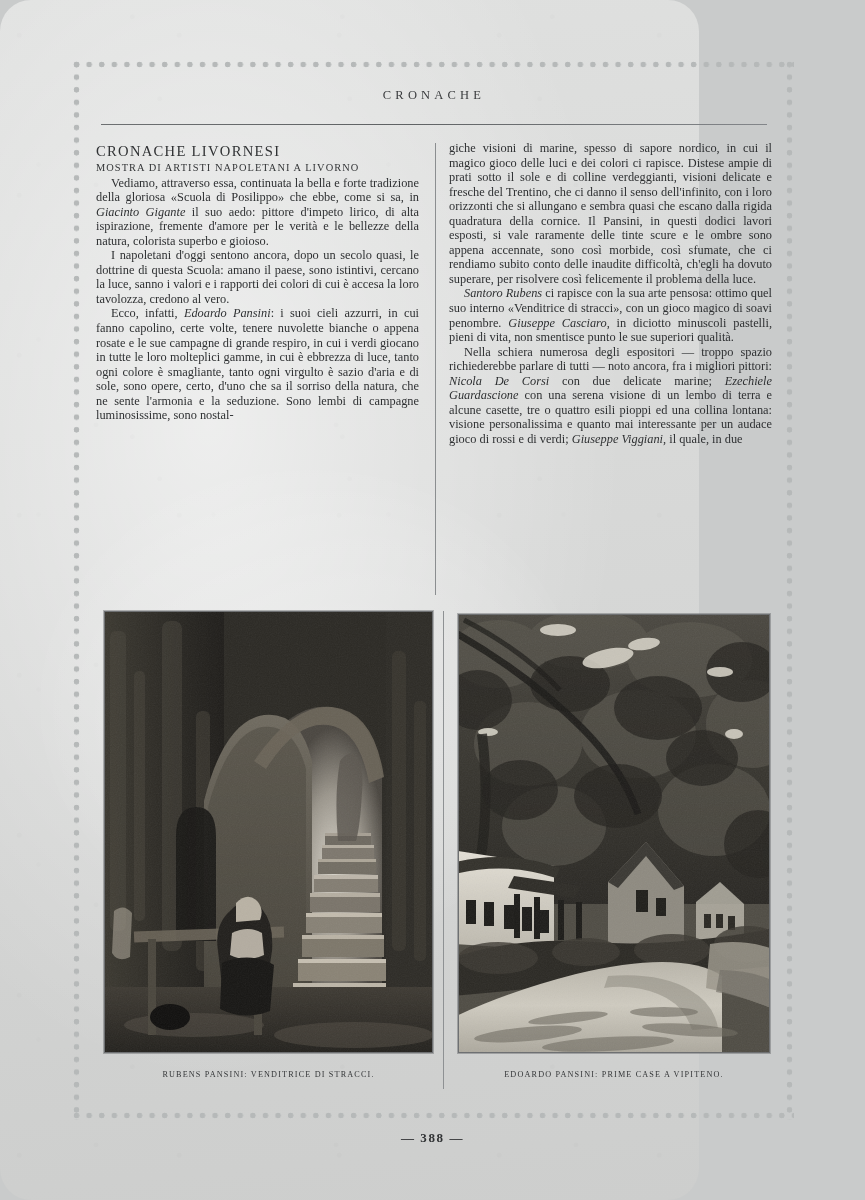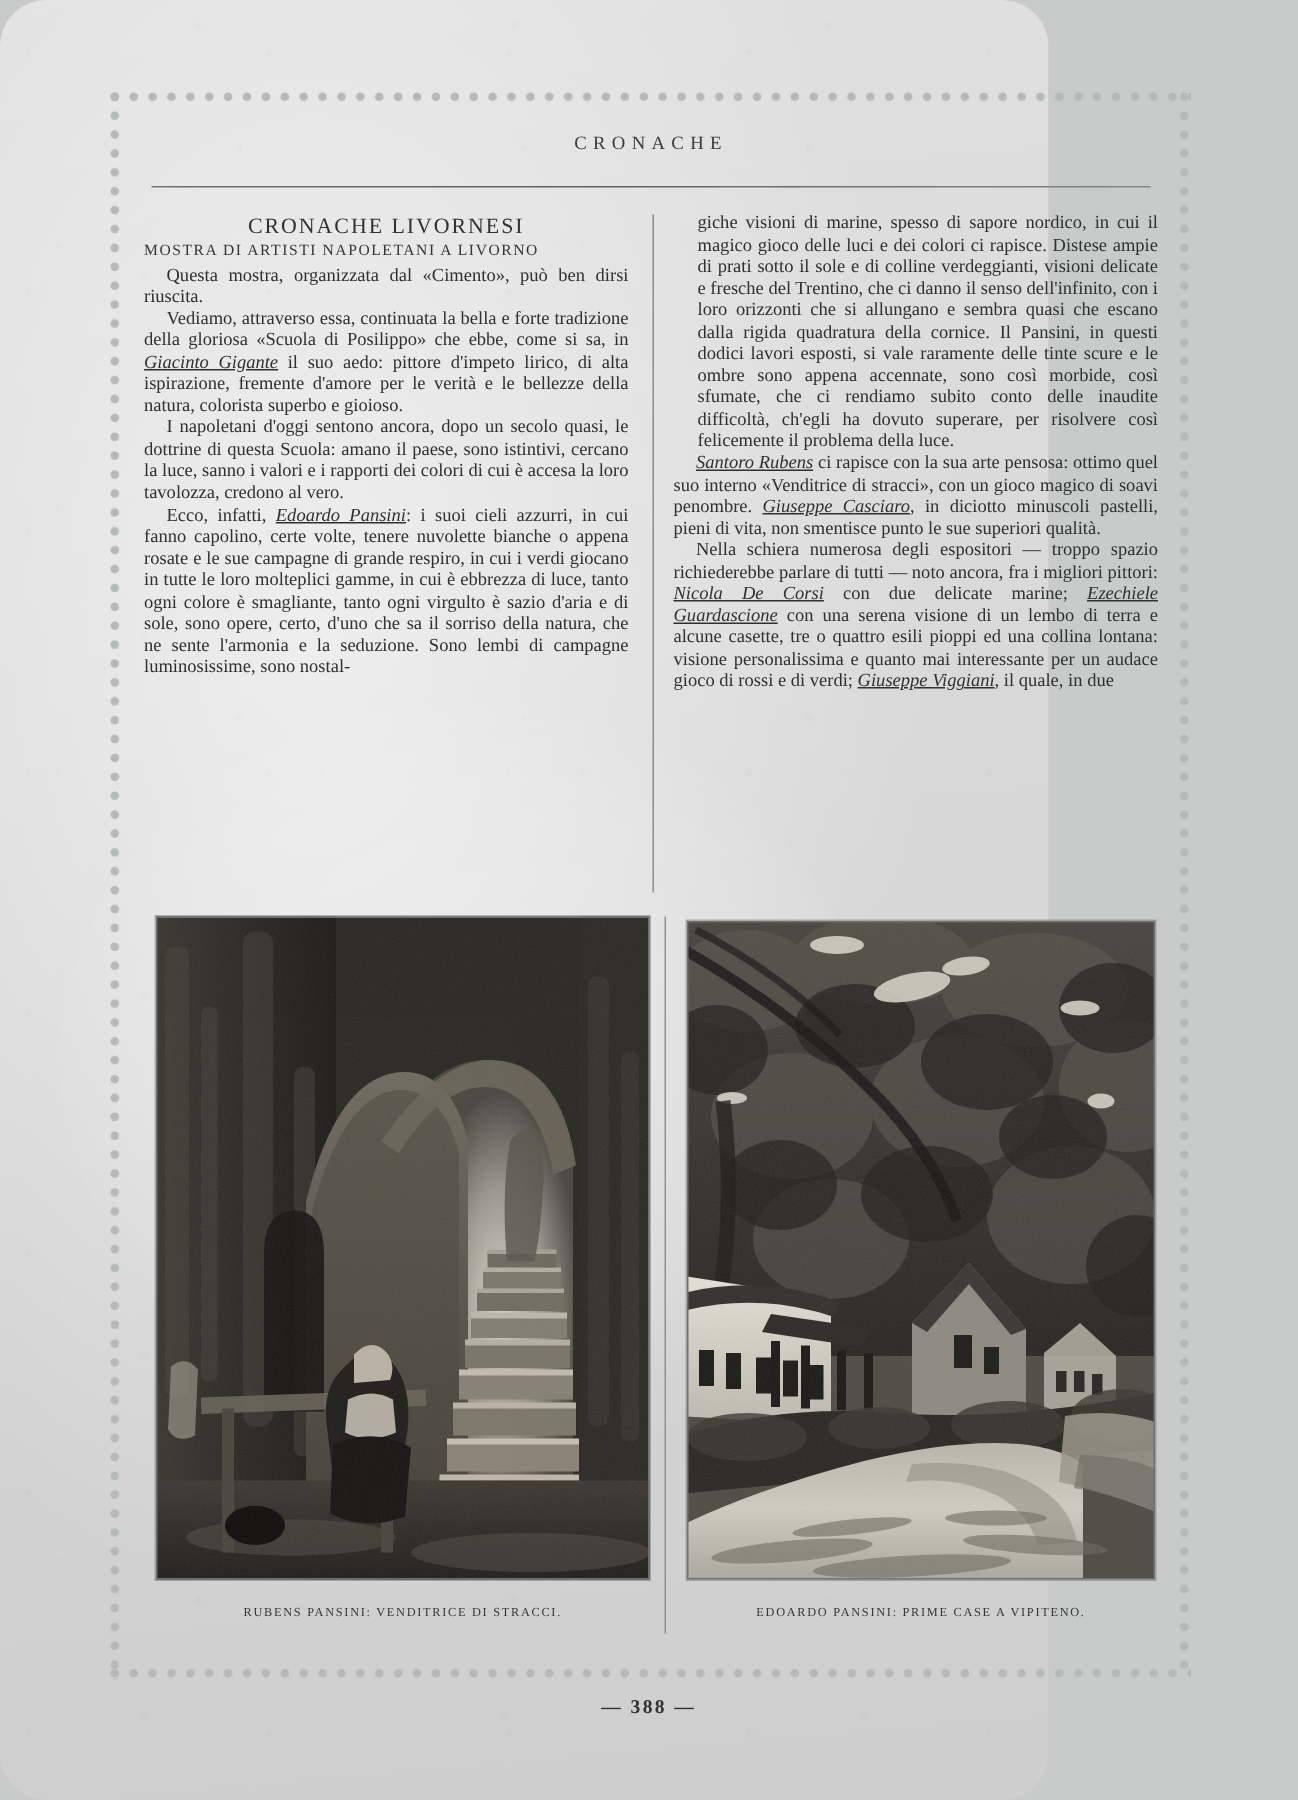--- a/index.html
+++ b/index.html
@@ -130,26 +130,25 @@
     top: 2px;
     width: 1px;
     height: 452px;
     background: #8b8e90;
   }
 
   .col p {
     margin: 0;
     text-indent: 15px;
   }
-  .col p.no-indent { text-indent: 0; margin-left: 16px; }
-  .col i { font-style: italic; text-decoration: underline; }
+  .col p.no-indent { text-indent: 0; }
+  .col i { font-style: italic; }
 
   .title-main {
     margin: 0 0 0 0;
-    text-align: center;
     font-size: 14.6px;
     letter-spacing: 1.3px;
     line-height: 20px;
     color: #303234;
     text-indent: 0 !important;
   }
   .title-sub {
     margin: 9px 0 11px 0;
     text-align: left;
     font-size: 10.4px;
@@ -227,21 +226,20 @@
 
   <div class="runhead">CRONACHE</div>
   <div class="head-rule"></div>
 
   <div class="cols">
     <div class="col-rule"></div>
 
     <div class="col col-left">
       <p class="title-main">CRONACHE  LIVORNESI</p>
       <p class="title-sub">MOSTRA DI ARTISTI NAPOLETANI A LIVORNO</p>
-      <p>Questa mostra, organizzata dal «Cimento», può ben dirsi riuscita.</p>
       <p>Vediamo, attraverso essa, continuata la bella e forte tradizione della gloriosa «Scuola di Posilippo» che ebbe, come si sa, in <i>Giacinto Gigante</i> il suo aedo: pittore d'impeto lirico, di alta ispirazione, fremente d'amore per le verità e le bellezze della natura, colorista superbo e gioioso.</p>
       <p>I napoletani d'oggi sentono ancora, dopo un secolo quasi, le dottrine di questa Scuola: amano il paese, sono istintivi, cercano la luce, sanno i valori e i rapporti dei colori di cui è accesa la loro tavolozza, credono al vero.</p>
       <p>Ecco, infatti, <i>Edoardo Pansini</i>: i suoi cieli azzurri, in cui fanno capolino, certe volte, tenere nuvolette bianche o appena rosate e le sue campagne di grande respiro, in cui i verdi giocano in tutte le loro molteplici gamme, in cui è ebbrezza di luce, tanto ogni colore è smagliante, tanto ogni virgulto è sazio d'aria e di sole, sono opere, certo, d'uno che sa il sorriso della natura, che ne sente l'armonia e la seduzione. Sono lembi di campagne luminosissime, sono nostal-</p>
     </div>
 
     <div class="col col-right">
       <p class="no-indent">giche visioni di marine, spesso di sapore nordico, in cui il magico gioco delle luci e dei colori ci rapisce. Distese ampie di prati sotto il sole e di colline verdeggianti, visioni delicate e fresche del Trentino, che ci danno il senso dell'infinito, con i loro orizzonti che si allungano e sembra quasi che escano dalla rigida quadratura della cornice. Il Pansini, in questi dodici lavori esposti, si vale raramente delle tinte scure e le ombre sono appena accennate, sono così morbide, così sfumate, che ci rendiamo subito conto delle inaudite difficoltà, ch'egli ha dovuto superare, per risolvere così felicemente il problema della luce.</p>
       <p><i>Santoro Rubens</i> ci rapisce con la sua arte pensosa: ottimo quel suo interno «Venditrice di stracci», con un gioco magico di soavi penombre. <i>Giuseppe Casciaro</i>, in diciotto minuscoli pastelli, pieni di vita, non smentisce punto le sue superiori qualità.</p>
       <p>Nella schiera numerosa degli espositori — troppo spazio richiederebbe parlare di tutti — noto ancora, fra i migliori pittori: <i>Nicola De Corsi</i> con due delicate marine; <i>Ezechiele Guardascione</i> con una serena visione di un lembo di terra e alcune casette, tre o quattro esili pioppi ed una collina lontana: visione personalissima e quanto mai interessante per un audace gioco di rossi e di verdi; <i>Giuseppe Viggiani</i>, il quale, in due</p>
     </div>

